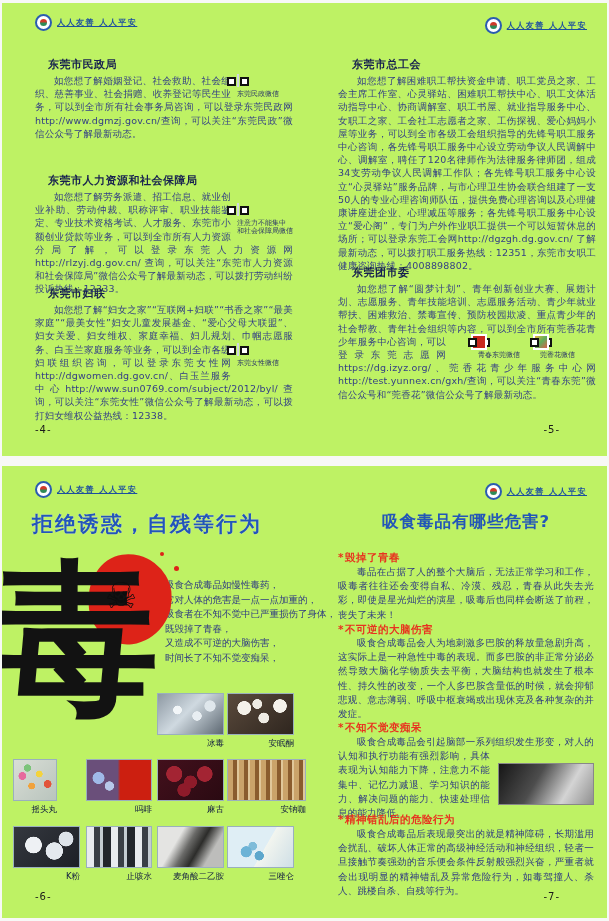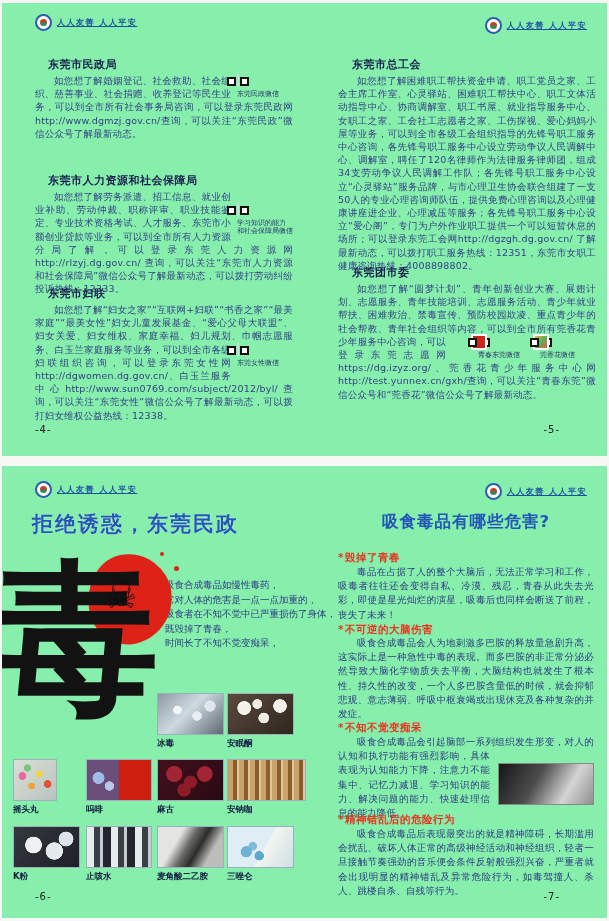--- a/index.html
+++ b/index.html
@@ -1,21 +1,21 @@
 <!DOCTYPE html>
 <html><head>
 <meta charset="utf-8">
 <style>
   html,body{margin:0;padding:0;}
   body{
     width:609px;height:921px;position:relative;background:#f7f8f6;
     font-family:"DejaVu Sans","Liberation Sans",sans-serif;
     -webkit-font-smoothing:antialiased;
   }
-  .spread{position:absolute;left:2px;width:605px;height:453px;background:#86efac;overflow:hidden;}
+  .spread{position:absolute;left:2px;width:605px;height:453px;background:#bef264;overflow:hidden;}
   #spread-top{top:3px;}
   #spread-bottom{top:466px;height:452px;}
 
   
   .hdr{position:absolute;display:flex;align-items:center;gap:5px;}
   .hdr .txt{font-size:8px;font-weight:bold;color:#1d4f9f;text-decoration:underline;letter-spacing:1.5px;white-space:nowrap;}
   .logo{width:13px;height:13px;border-radius:50%;border:2px solid #2b5cb0;background:#fff;display:flex;align-items:center;justify-content:center;flex:0 0 auto;}
   .logo i{display:block;width:7px;height:7px;border-radius:50%;background:linear-gradient(180deg,#d03a2a 45%,#2e8b57 55%);}
 
   
@@ -39,21 +39,21 @@
   
   .p6-title{position:absolute;left:30px;top:44px;font-size:21px;font-weight:bold;color:#2356b8;letter-spacing:2px;text-shadow:0 0 1px rgba(255,255,255,.8);}
   .art-blob{position:absolute;left:86px;top:88px;width:84px;height:90px;background:#dd2318;border-radius:48% 52% 55% 45%/55% 48% 52% 45%;transform:rotate(-8deg);z-index:1;}
   .art-char{position:absolute;left:-8px;top:90px;font-size:165px;line-height:1;font-weight:bold;color:#121212;z-index:2;font-family:"DejaVu Serif","Liberation Serif",serif;}
   .art-skull{position:absolute;left:103px;top:112px;font-size:36px;line-height:1;color:#0d0d0d;z-index:3;}
   .dot{position:absolute;background:#dd2318;border-radius:50%;z-index:1;}
   .poem{position:absolute;left:163px;top:112px;width:234px;font-size:9.5px;line-height:14.6px;color:#2e3a82;}
   .poem div{white-space:nowrap;}
 
   
-  .cell{position:absolute;text-align:left;font-weight:bold;}
+  .cell{position:absolute;text-align:right;}
   .photo{width:100%;height:42px;border:1px solid #9ab0bd;box-sizing:border-box;}
   .cell .lbl{font-size:8.5px;color:#101a40;margin-top:3px;}
   .phA{background:radial-gradient(circle at 30% 40%,#f2f6f8 8%,transparent 9%),radial-gradient(circle at 60% 55%,#e8eef2 10%,transparent 11%),radial-gradient(circle at 80% 30%,#dfe7ec 9%,transparent 10%),linear-gradient(135deg,#8e99a3,#cfd9e0 45%,#5d6872);}
   .phB{background:radial-gradient(circle at 25% 35%,#f4f1ea 12%,transparent 13%),radial-gradient(circle at 55% 60%,#efece4 12%,transparent 13%),radial-gradient(circle at 80% 30%,#f4f1ea 11%,transparent 12%),radial-gradient(circle at 45% 25%,#efece4 10%,transparent 11%),linear-gradient(140deg,#5a4a3c,#2f261f);}
   .phC{background:radial-gradient(circle at 20% 40%,#e66a9d 9%,transparent 10%),radial-gradient(circle at 42% 65%,#f0a23c 9%,transparent 10%),radial-gradient(circle at 60% 35%,#f4d33c 9%,transparent 10%),radial-gradient(circle at 80% 60%,#e2543a 9%,transparent 10%),radial-gradient(circle at 32% 20%,#7cc47a 8%,transparent 9%),linear-gradient(135deg,#d9ded6,#b9c4bd);}
   .phD{background:radial-gradient(circle at 18% 45%,#9fb9e8 10%,transparent 11%),radial-gradient(circle at 35% 65%,#b7c8ea 9%,transparent 10%),linear-gradient(90deg,#6a4f7a 48%,#cc1f10 52%);}
   .phE{background:radial-gradient(circle at 25% 35%,#a32433 14%,transparent 15%),radial-gradient(circle at 50% 55%,#8e1b2a 16%,transparent 17%),radial-gradient(circle at 72% 35%,#a32433 14%,transparent 15%),radial-gradient(circle at 40% 75%,#8e1b2a 13%,transparent 14%),linear-gradient(135deg,#43101c,#2a0a12);}
   .phF{background:repeating-linear-gradient(90deg,#caa36a 0 5px,#8a5c2e 5px 9px,#e0c79a 9px 11px);}
   .phG{background:radial-gradient(circle at 30% 45%,#eef1f4 16%,transparent 17%),radial-gradient(circle at 62% 60%,#e4e9ee 18%,transparent 19%),radial-gradient(circle at 80% 30%,#dde3e9 12%,transparent 13%),linear-gradient(135deg,#34383f,#1d2026);}
   .phH{background:repeating-linear-gradient(90deg,#e8ebee 0 7px,#3a3f46 7px 13px,#c4ccd2 13px 16px,#22262c 16px 24px);}
@@ -93,21 +93,21 @@
         <span class="qr-label">东莞民政微信</span>
       </span>
       <span>如您想了解婚姻登记、社会救助、社会组织、慈善事业、社会捐赠、收养登记等民生业务，可以到全市所有社会事务局咨询，可以登录东莞民政网http://www.dgmzj.gov.cn/查询，可以关注“东莞民政”微信公众号了解最新动态。</span>
     </div>
 
     <div class="sec-h" style="left:46px;top:170px;">东莞市人力资源和社会保障局</div>
     <div class="para" style="left:33px;top:187px;width:258px;">
       <span class="fspacer" style="height:13px;"></span>
       <span class="qrwrap">
         <span class="qr" style="width:46px;height:46px;"></span>
-        <span class="qr-label">学习知识的能力</span>
+        <span class="qr-label">注意力不能集中</span>
         <span class="qr-label" style="margin-top:0;">和社会保障局微信</span>
       </span>
       <span>如您想了解劳务派遣、招工信息、就业创业补助、劳动仲裁、职称评审、职业技能鉴定、专业技术资格考试、人才服务、东莞市小额创业贷款等业务，可以到全市所有人力资源分局了解，可以登录东莞人力资源网http://rlzyj.dg.gov.cn/ 查询，可以关注“东莞市人力资源和社会保障局”微信公众号了解最新动态，可以拨打劳动纠纷投诉热线：12333。</span>
     </div>
 
     <div class="sec-h" style="left:46px;top:283px;">东莞市妇联</div>
     <div class="para" style="left:33px;top:300px;width:258px;">
       <span class="fspacer" style="height:40px;"></span>
       <span class="qrwrap">
         <span class="qr" style="width:44px;height:44px;"></span>
@@ -150,36 +150,37 @@
     <span class="txt">人人友善 人人平安</span>
   </div>
   <div class="hdr" style="right:20px;top:17px;">
     <span class="logo">
         <i></i>
       </span>
     <span class="txt">人人友善 人人平安</span>
   </div>
 
   <div>
-    <div class="p6-title">拒绝诱惑，东莞民政</div>
+    <div class="p6-title">拒绝诱惑，自残等行为</div>
 
     <div class="art-blob"></div>
     <div class="art-skull">☠</div>
     <div class="art-char">毒</div>
     <div class="dot" style="left:70px;top:182px;width:6px;height:6px;"></div>
     <div class="dot" style="left:104px;top:208px;width:9px;height:9px;"></div>
     <div class="dot" style="left:88px;top:248px;width:5px;height:5px;"></div>
     <div class="dot" style="left:172px;top:100px;width:5px;height:5px;"></div>
     <div class="dot" style="left:158px;top:86px;width:4px;height:4px;"></div>
 
     <div class="poem">
       <div>吸食合成毒品如慢性毒药，</div>
       <div>它对人体的危害是一点一点加重的，</div>
       <div>吸食者在不知不觉中已严重损伤了身体，</div>
       <div>既毁掉了青春，</div>
+      <div>又造成不可逆的大脑伤害，</div>
       <div>时间长了不知不觉变痴呆，</div>
     </div>
 
     <div class="cell" style="left:155px;top:227px;width:67px;">
       <div class="photo phA"></div>
       <div class="lbl">冰毒</div>
     </div>
     <div class="cell" style="left:225px;top:227px;width:67px;">
       <div class="photo phB"></div>
       <div class="lbl">安眠酮</div>

